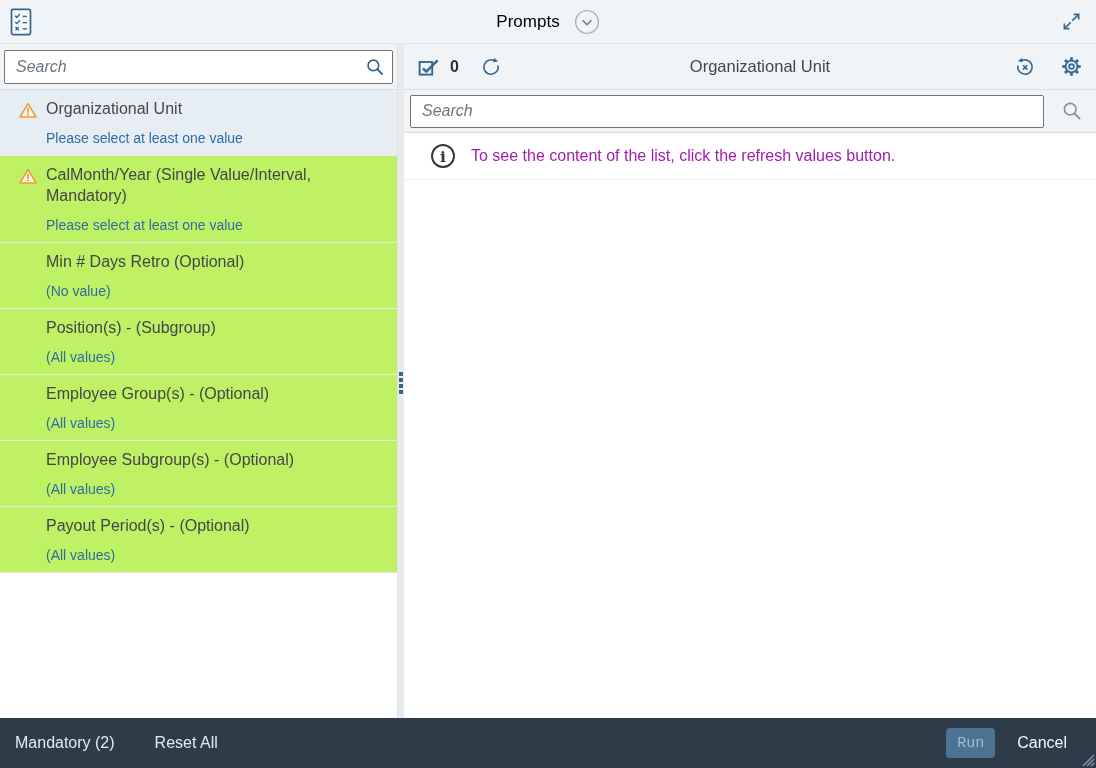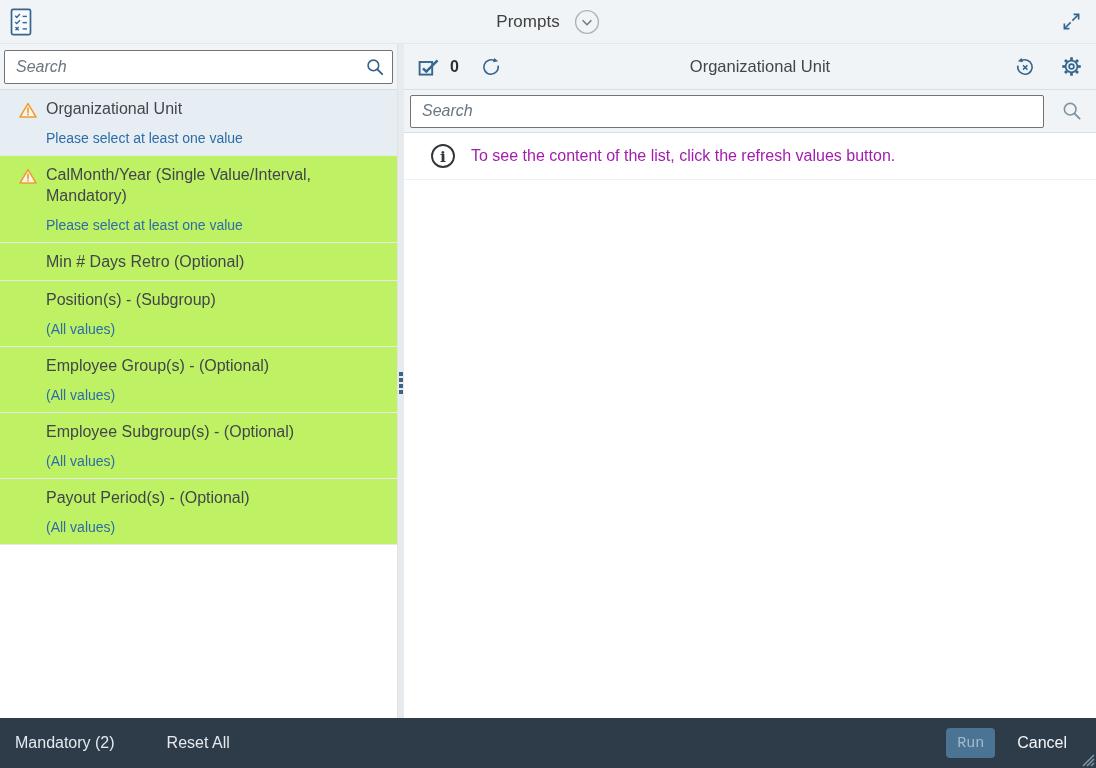--- a/index.html
+++ b/index.html
@@ -19,21 +19,21 @@
     position: relative;
     display: flex;
     align-items: center;
   }
   .app-icon { position: absolute; left: 10px; top: 8px; width: 22px; height: 28px; }
   .title-group {
     position: absolute; left: 0; right: 0; top: 0; height: 44px;
     display: flex; align-items: center; justify-content: center; gap: 14px;
     pointer-events: none;
   }
-  .dialog-title { font-size: 17px; color: #404040; pointer-events: none; }
+  .dialog-title { font-size: 17px; color: #000000; pointer-events: none; }
   .chevron-btn { width: 26px; height: 26px; cursor: pointer; pointer-events: auto; }
   .expand-btn { position: absolute; right: 14px; top: 11px; width: 21px; height: 21px; cursor: pointer; }
 
   
   .main { display: flex; height: 674px; background: #fff; }
 
   .left-panel { width: 397px; background: #ffffff; display: flex; flex-direction: column; }
   .lp-search-area {
     background: #f0f4f7;
     border-bottom: 1px solid #d7dde2;
@@ -103,21 +103,21 @@
 
   
   .footer {
     position: absolute; left: 0; bottom: 0; width: 1096px; height: 50px;
     background: #2e3c4a; display: flex; align-items: center; padding: 0 15px;
   }
   .footer-text-btn {
     color: #e4eaef; font-size: 16px; cursor: pointer; background: none; border: none;
     font-family: "Liberation Sans", sans-serif;
   }
-  .mandatory-btn { margin-right: 52px; }
+  .mandatory-btn { margin-right: 40px; }
   .footer-spacer { flex: 1; }
   .run-btn {
     width: 49px; height: 30px; border-radius: 4px; border: none;
     background: #4a7394; color: #a6bbca; font-size: 15px;
     font-family: Liberation Mono, monospace; cursor: default; margin-right: 22px;
   }
   .cancel-btn { color: #f4f7f9; margin-right: 14px; text-align: center; }
   .corner-grip { position: absolute; right: 1px; bottom: 1px; }
 </style>
 </head>
@@ -181,20 +181,21 @@
         <circle cx="9" cy="12.6" r="1" fill="#ee9c33"></circle>
       </svg>
     </span>
     <div class="prompt-label">CalMonth/Year (Single Value/Interval, Mandatory)</div>
     <div class="prompt-status">Please select at least one value</div>
   </div>
 
   <div class="prompt-row no-icon">
 
     <div class="prompt-label">Min # Days Retro (Optional)</div>
+    <div class="prompt-status">(No value)</div>
   </div>
 
   <div class="prompt-row no-icon">
 
     <div class="prompt-label">Position(s) - (Subgroup)</div>
     <div class="prompt-status">(All values)</div>
   </div>
 
   <div class="prompt-row no-icon">
 

